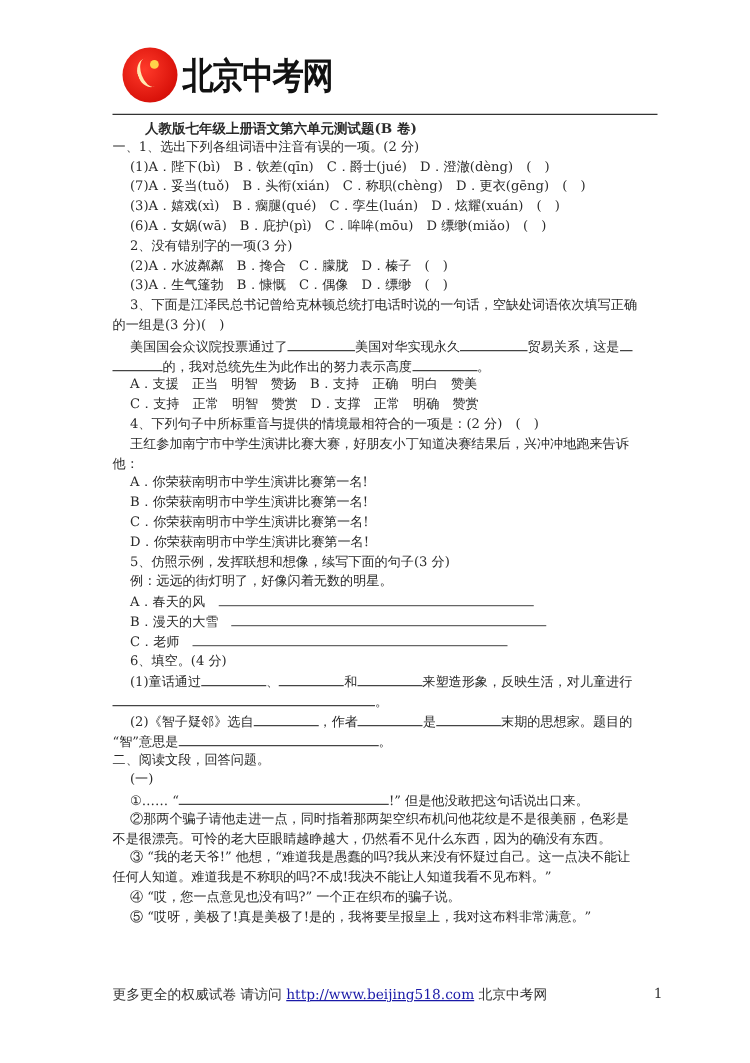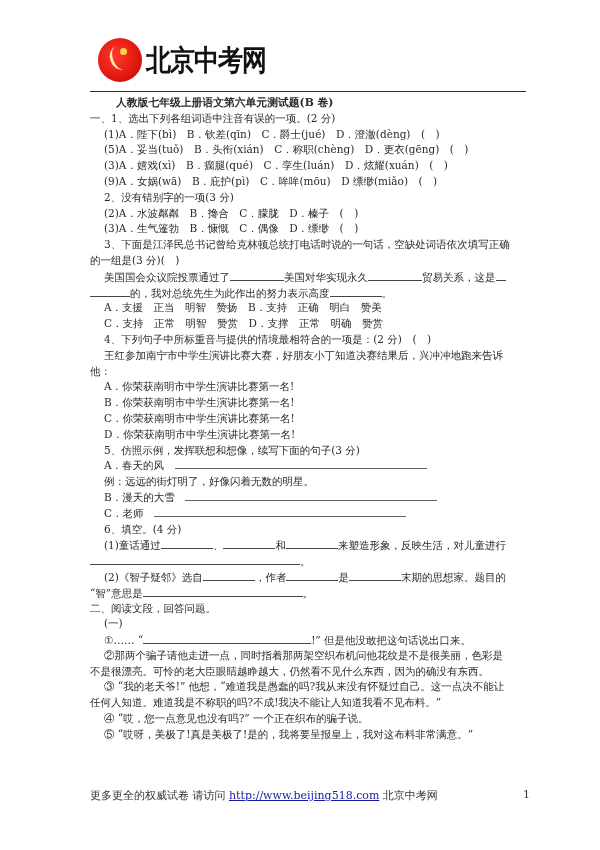--- a/index.html
+++ b/index.html
@@ -42,23 +42,23 @@
       <div class="logo-circle"></div>
       <div class="logo-text">北京中考网</div>
     </div>
   </div>
   <div class="header-rule"></div>
 
   <div class="content">
     <div class="line title">人教版七年级上册语文第六单元测试题(B 卷)</div>
     <div class="line ind0">一、1、选出下列各组词语中注音有误的一项。(2 分)</div>
     <div class="line ind1">(1)A．陛下(bì)　B．钦差(qīn)　C．爵士(jué)　D．澄澈(dèng)　(　)</div>
-    <div class="line ind1">(5)A．妥当(tuǒ)　B．头衔(xián)　C．称职(chèng)　D．更衣(gēng)　(　)</div>
+    <div class="line ind1">(7)A．妥当(tuǒ)　B．头衔(xián)　C．称职(chèng)　D．更衣(gēng)　(　)</div>
     <div class="line ind1">(3)A．嬉戏(xì)　B．瘸腿(qué)　C．孪生(luán)　D．炫耀(xuán)　(　)</div>
-    <div class="line ind1">(9)A．女娲(wā)　B．庇护(pì)　C．哞哞(mōu)　D 缥缈(miǎo)　(　)</div>
+    <div class="line ind1">(6)A．女娲(wā)　B．庇护(pì)　C．哞哞(mōu)　D 缥缈(miǎo)　(　)</div>
 
     <div class="line ind1">2、没有错别字的一项(3 分)</div>
     <div class="line ind1">(2)A．水波粼粼　B．搀合　C．朦胧　D．榛子　(　)</div>
     <div class="line ind1">(3)A．生气篷勃　B．慷慨　C．偶像　D．缥缈　(　)</div>
 
     <div class="line ind1">3、下面是江泽民总书记曾给克林顿总统打电话时说的一句话，空缺处词语依次填写正确</div>
     <div class="line ind0">的一组是(3 分)(　)</div>
     <div class="line ind1"><span>美国国会众议院投票通过了</span><span class="blank" style="width:54px"></span><span>美国对华实现永久</span><span class="blank" style="width:54px"></span><span>贸易关系，这是</span><span class="blank" style="width:10px"></span></div>
     <div class="line ind0"><span class="blank" style="width:40px"></span><span>的，我对总统先生为此作出的努力表示高度</span><span class="blank" style="width:52px"></span><span>。</span></div>
     <div class="line ind1">A．支援　正当　明智　赞扬　B．支持　正确　明白　赞美</div>
@@ -66,22 +66,22 @@
 
     <div class="line ind1">4、下列句子中所标重音与提供的情境最相符合的一项是：(2 分)　(　)</div>
     <div class="line ind1">王红参加南宁市中学生演讲比赛大赛，好朋友小丁知道决赛结果后，兴冲冲地跑来告诉</div>
     <div class="line ind0">他：</div>
     <div class="line ind1">A．你荣获南明市中学生演讲比赛第一名!</div>
     <div class="line ind1">B．你荣获南明市中学生演讲比赛第一名!</div>
     <div class="line ind1">C．你荣获南明市中学生演讲比赛第一名!</div>
     <div class="line ind1">D．你荣获南明市中学生演讲比赛第一名!</div>
 
     <div class="line ind1">5、仿照示例，发挥联想和想像，续写下面的句子(3 分)</div>
+    <div class="line ind1">例：远远的街灯明了，好像闪着无数的明星。</div>
     <div class="line ind1"><span>A．春天的风</span>　<span class="answer-line" style="width:252px"></span></div>
-    <div class="line ind1">例：远远的街灯明了，好像闪着无数的明星。</div>
     <div class="line ind1"><span>B．漫天的大雪</span>　<span class="answer-line" style="width:252px"></span></div>
     <div class="line ind1"><span>C．老师</span>　<span class="answer-line" style="width:252px"></span></div>
 
     <div class="line ind1">6、填空。(4 分)</div>
     <div class="line ind1"><span>(1)童话通过</span><span class="blank" style="width:52px"></span><span>、</span><span class="blank" style="width:52px"></span><span>和</span><span class="blank" style="width:52px"></span><span>来塑造形象，反映生活，对儿童进行</span></div>
     <div class="line ind0"><span class="blank" style="width:210px"></span><span>。</span></div>
     <div class="line ind1"><span>(2)《智子疑邻》选自</span><span class="blank" style="width:52px"></span><span>，作者</span><span class="blank" style="width:52px"></span><span>是</span><span class="blank" style="width:52px"></span><span>末期的思想家。题目的</span></div>
     <div class="line ind0"><span>“智”意思是</span><span class="blank" style="width:160px"></span><span>。</span></div>
 
     <div class="line ind0">二、阅读文段，回答问题。</div>

